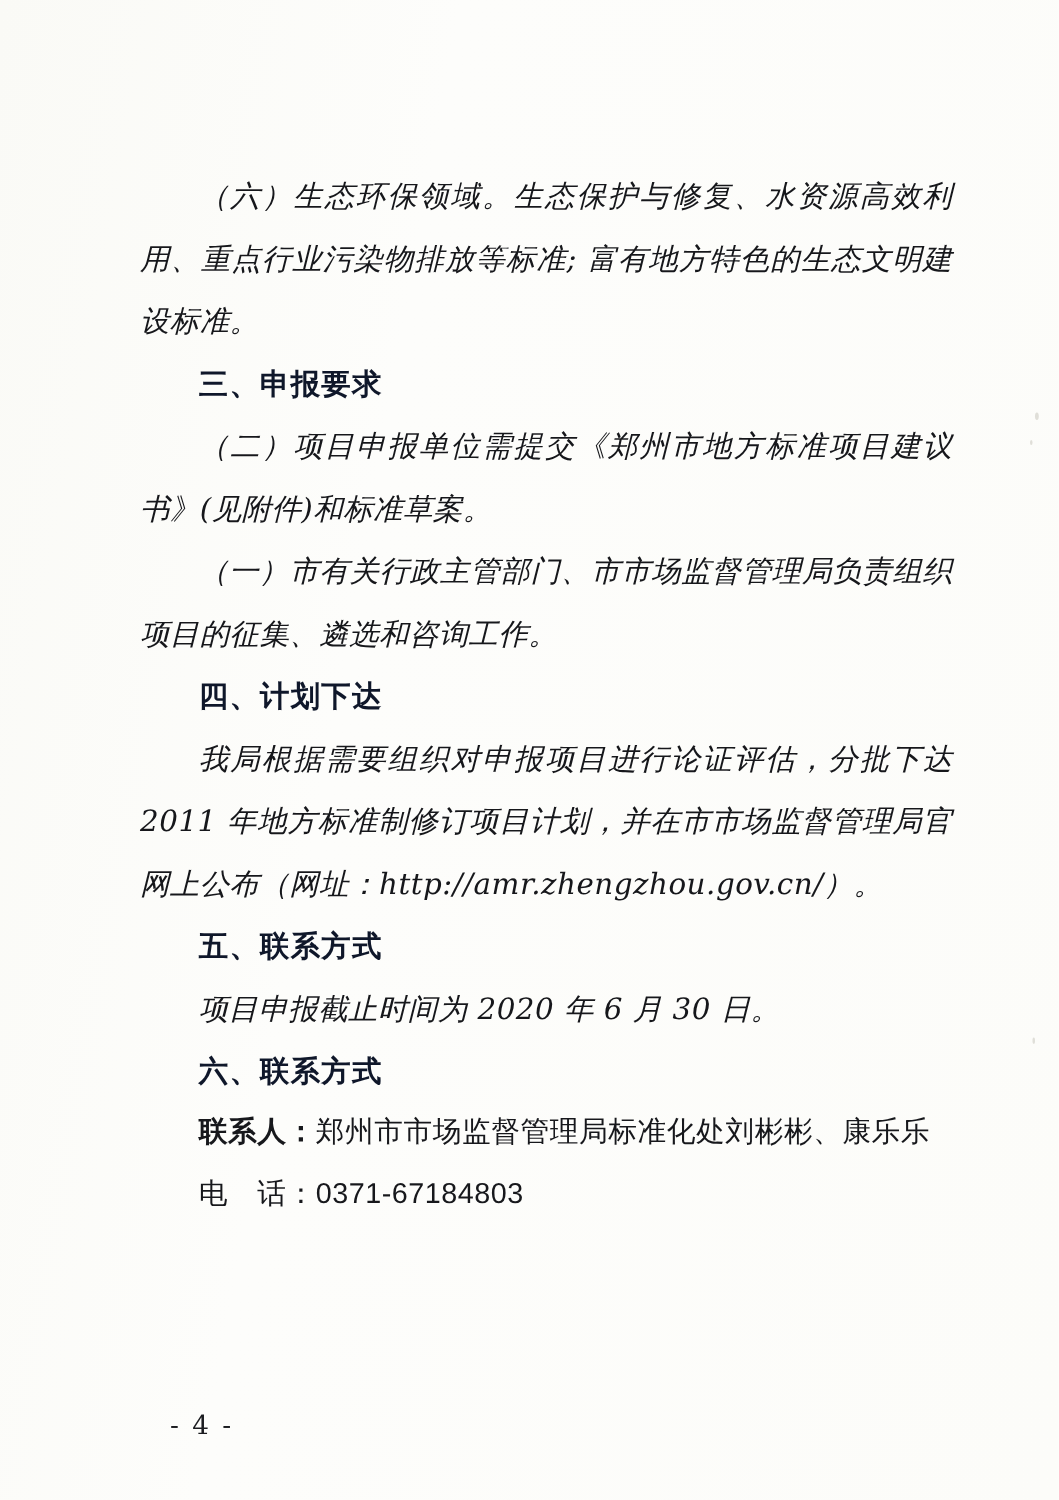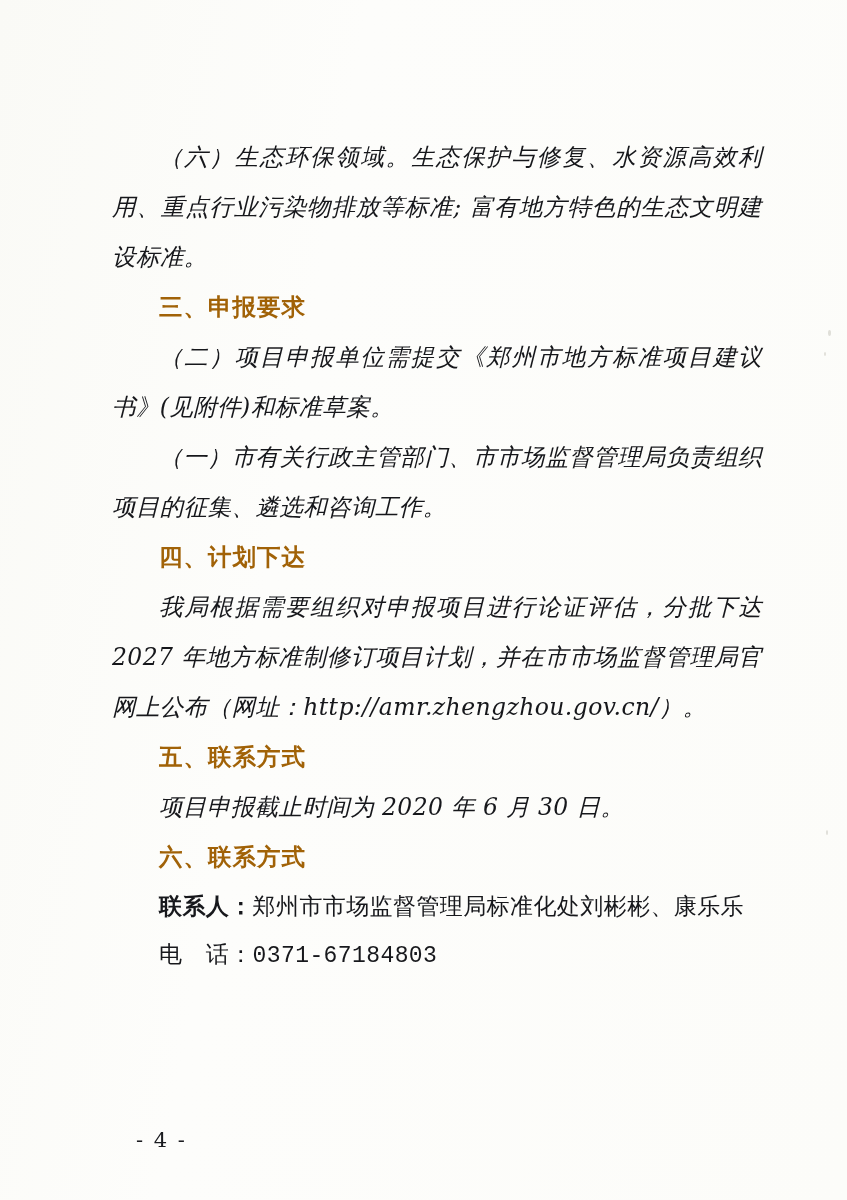--- a/index.html
+++ b/index.html
@@ -43,34 +43,34 @@
     color: #16171b;
   }
   .indent2 { text-indent: 47px; font-style: italic; }
   .heading {
     font-size: 23.5px;
     line-height: 50px;
     font-weight: bold;
     margin: 0;
     text-indent: 47px;
     letter-spacing: 1px;
-    color: #a16207;
+    color: #0f172a;
   }
   .contact-line {
     font-size: 23px;
     line-height: 48px;
     margin: 0;
     text-indent: 47px;
     letter-spacing: 0.4px;
   }
   .contact-label {
     font-weight: bold;
   }
   .mono-ish {
-    font-family: Liberation Mono, monospace;
+    font-family: Liberation Sans, sans-serif;
   }
   .gap-block { height: 26px; }
   .attachment {
     font-size: 23px;
     line-height: 48px;
     margin: 0;
     text-indent: 47px;
     letter-spacing: 0.4px;
   }
   .page-number {
@@ -107,21 +107,21 @@
     <p class="para indent2">（六）生态环保领域。生态保护与修复、水资源高效利用、重点行业污染物排放等标准; 富有地方特色的生态文明建设标准。</p>
 
     <p class="heading">三、申报要求</p>
 
     <p class="para indent2">（二）项目申报单位需提交《郑州市地方标准项目建议书》(见附件)和标准草案。</p>
 
     <p class="para indent2">（一）市有关行政主管部门、市市场监督管理局负责组织项目的征集、遴选和咨询工作。</p>
 
     <p class="heading">四、计划下达</p>
 
-    <p class="para indent2">我局根据需要组织对申报项目进行论证评估，分批下达 2027 年地方标准制修订项目计划，并在市市场监督管理局官网上公布（网址：http://amr.zhengzhou.gov.cn/）。</p>
+    <p class="para indent2">我局根据需要组织对申报项目进行论证评估，分批下达 2011 年地方标准制修订项目计划，并在市市场监督管理局官网上公布（网址：http://amr.zhengzhou.gov.cn/）。</p>
 
     <p class="heading">五、联系方式</p>
 
     <p class="para indent2">项目申报截止时间为 2020 年 6 月 30 日。</p>
 
     <p class="heading">六、联系方式</p>
 
     <p class="contact-line">
       <span class="contact-label">联系人：</span><span>郑州市市场监督管理局标准化处刘彬彬、康乐乐</span>
     </p>

